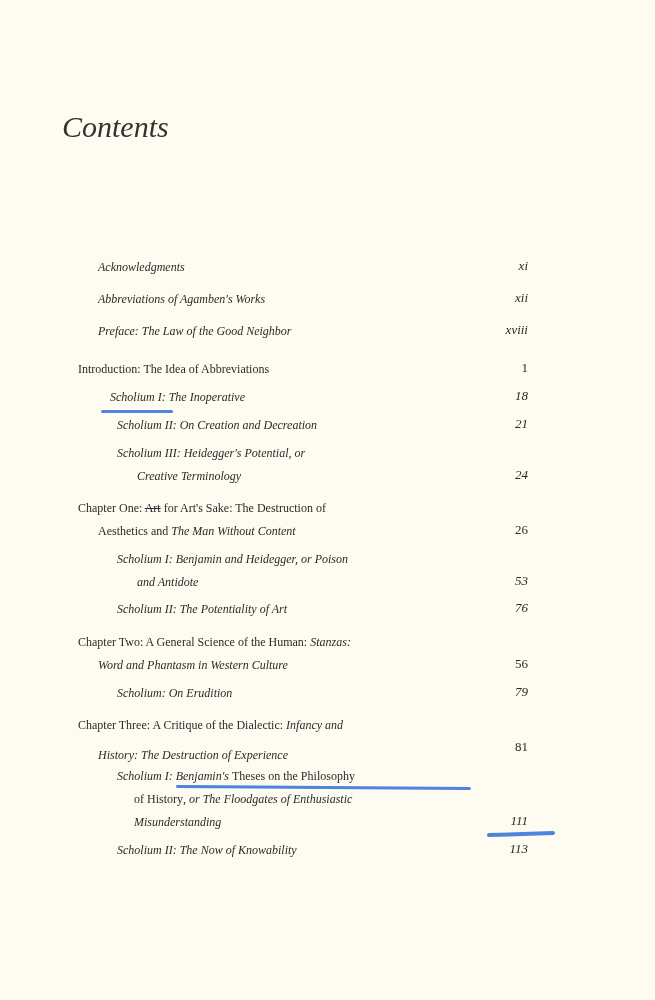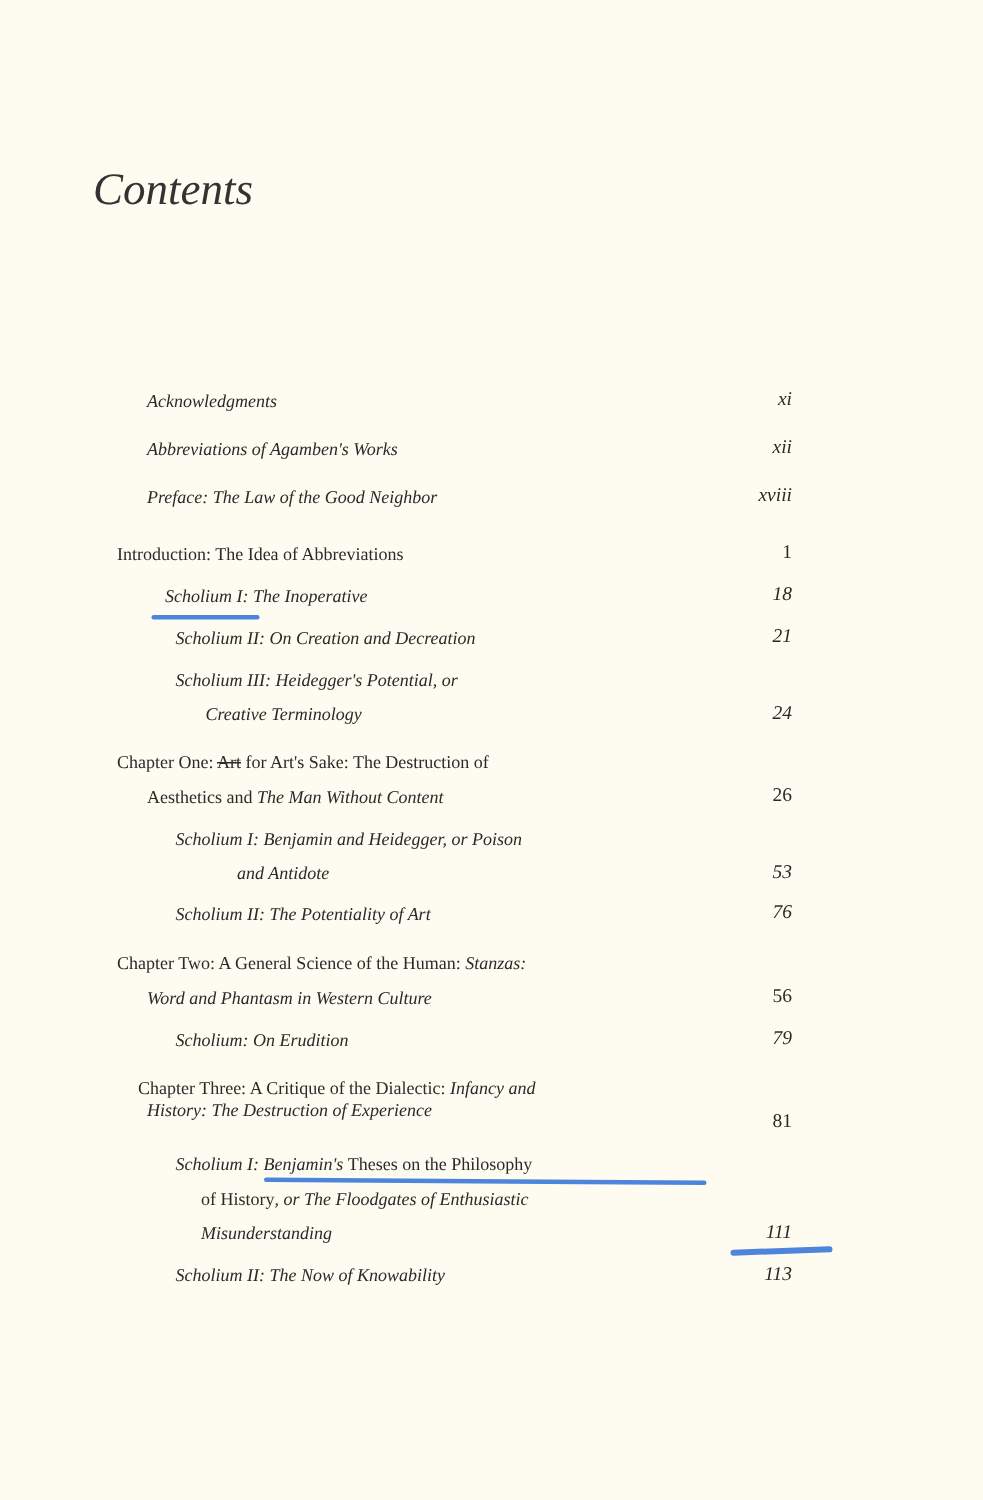--- a/index.html
+++ b/index.html
@@ -53,39 +53,39 @@
 
 <div class="entry" style="left:78px;top:497px;">
   <span>Chapter One: </span><span class="strike">Art</span><span> for Art's Sake: The Destruction of</span>
 </div>
 <div class="entry" style="left:98px;top:520px;">
   <span>Aesthetics and </span><span class="it">The Man Without Content</span>
 </div>
 <div class="pg" style="top:522px;">26</div>
 
 <div class="entry it" style="left:117px;top:548px;">Scholium I: Benjamin and Heidegger, or Poison</div>
-<div class="entry it" style="left:137px;top:571px;margin-left:21px;">and Antidote</div>
+<div class="entry it" style="left:137px;top:571px;">and Antidote</div>
 <div class="pg pgi" style="top:573px;">53</div>
 
 <div class="entry it" style="left:117px;top:598px;">Scholium II: The Potentiality of Art</div>
 <div class="pg pgi" style="top:600px;">76</div>
 
 <div class="entry" style="left:78px;top:631px;">
   <span>Chapter Two: A General Science of the Human: </span><span class="it">Stanzas:</span>
 </div>
 <div class="entry it" style="left:98px;top:654px;">Word and Phantasm in Western Culture</div>
 <div class="pg" style="top:656px;">56</div>
 
 <div class="entry it" style="left:117px;top:682px;">Scholium: On Erudition</div>
 <div class="pg pgi" style="top:684px;">79</div>
 
-<div class="entry" style="left:92px;top:714px;">
+<div class="entry" style="left:78px;top:714px;">
   <span>Chapter Three: A Critique of the Dialectic: </span><span class="it">Infancy and</span>
 </div>
-<div class="entry it" style="left:98px;top:729px;">History: The Destruction of Experience</div>
+<div class="entry it" style="left:98px;top:744px;">History: The Destruction of Experience</div>
 <div class="pg" style="top:739px;">81</div>
 
 <div class="entry" style="left:117px;top:765px;">
   <span class="it">Scholium I: Benjamin's </span><span>Theses on the Philosophy</span>
 </div>
 <div class="mark" style="left:176px;top:786px;width:295px;height:3px;transform:rotate(0.4deg);"></div>
 <div class="entry" style="left:134px;top:788px;">
   <span>of History</span><span class="it">, or The Floodgates of Enthusiastic</span>
 </div>
 <div class="entry it" style="left:134px;top:811px;">Misunderstanding</div>

